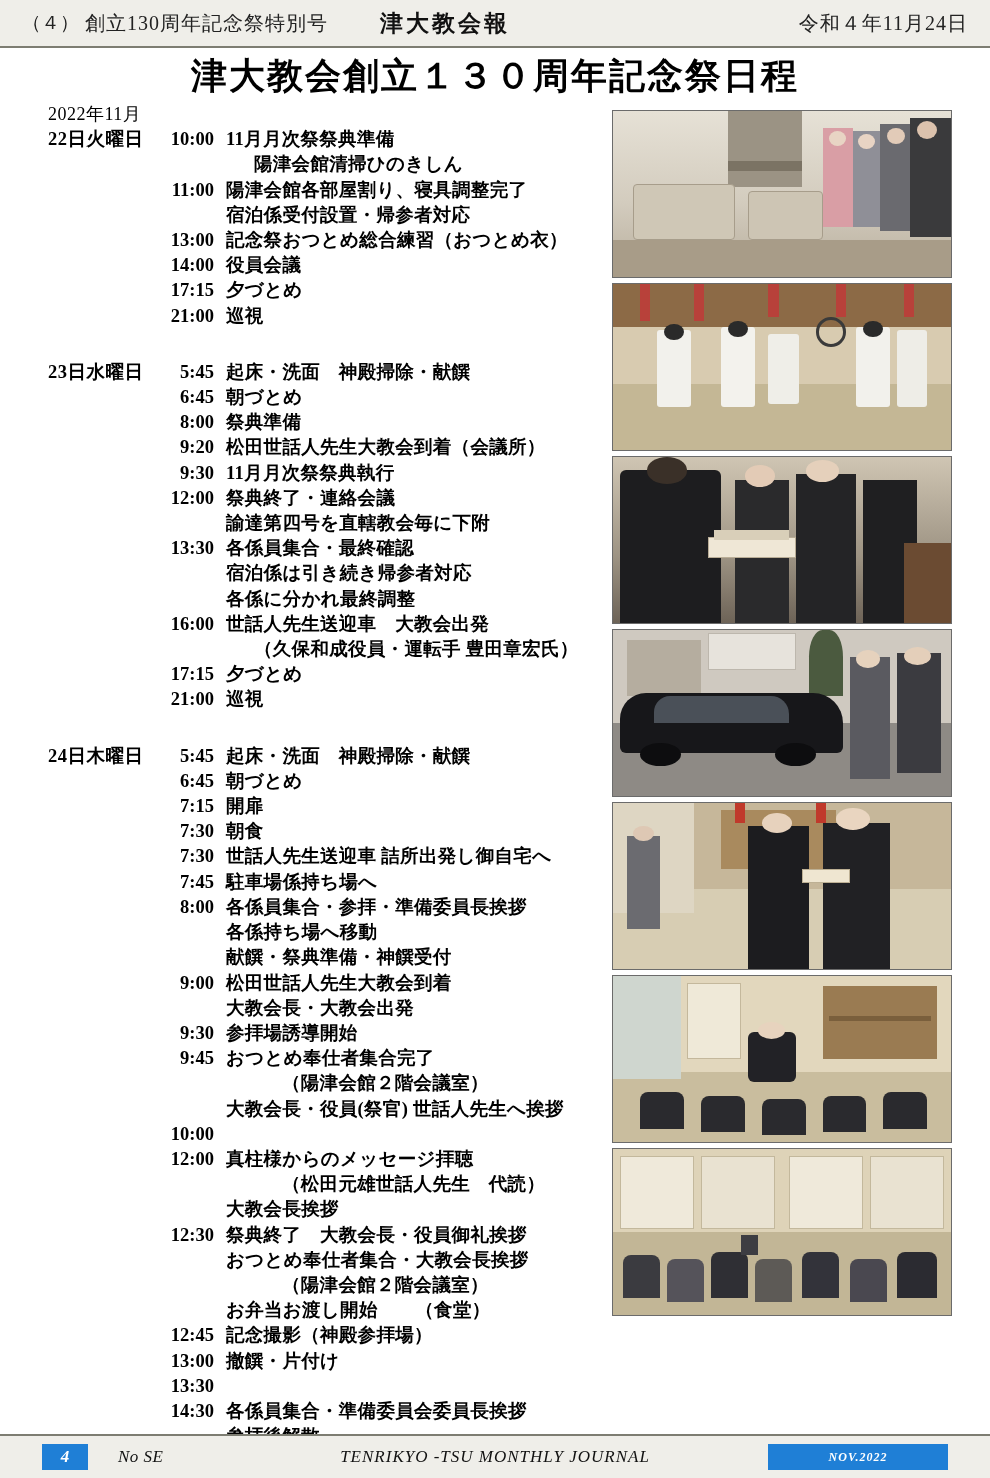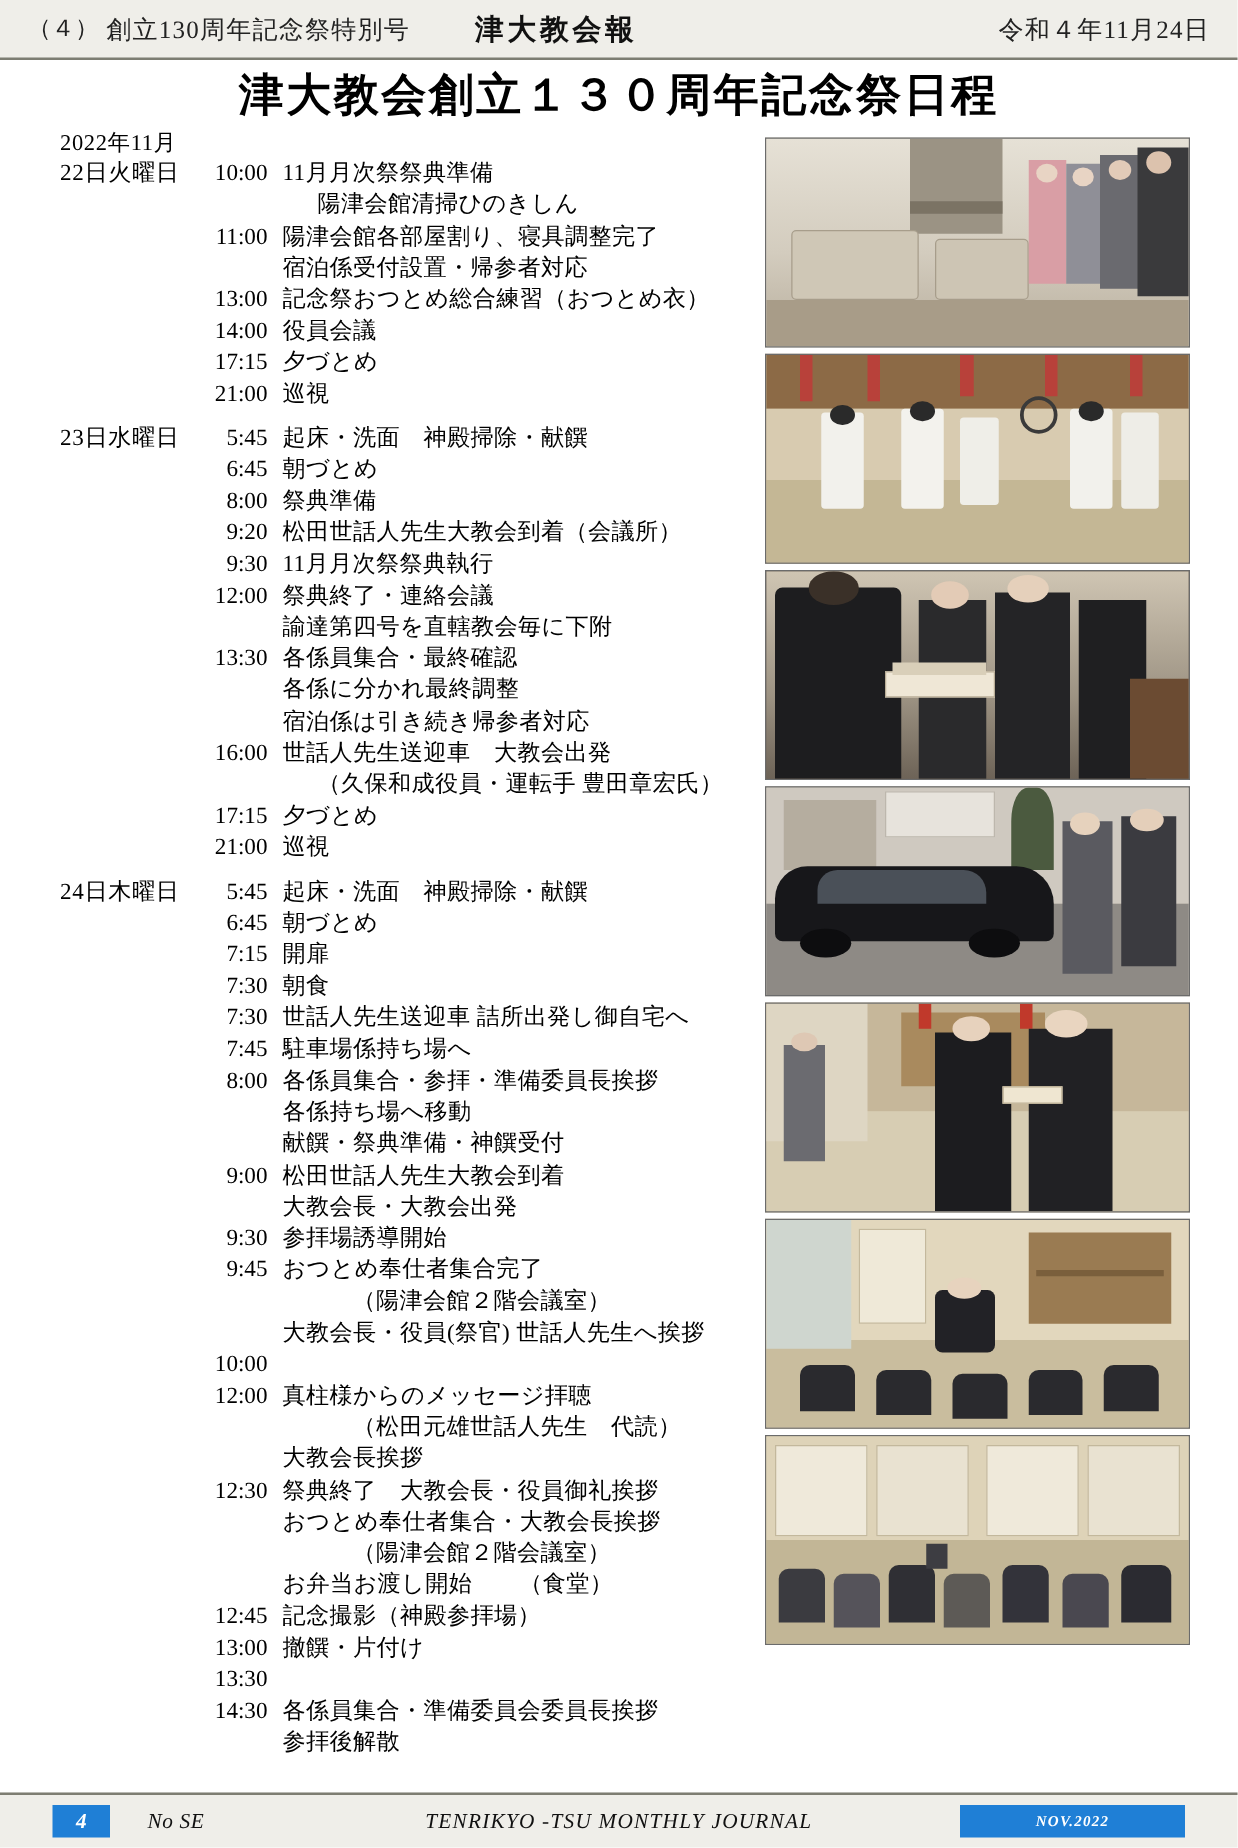--- a/index.html
+++ b/index.html
@@ -78,25 +78,26 @@
     width: 565px;
     font-size: 18.5px;
     line-height: 25.2px;
   }
   .sched-head {
     padding-left: 8px;
     font-size: 18px;
     letter-spacing: 0.5px;
   }
   .daygroup { margin-top: 0px; }
-  .daygroup.spaced { margin-top: 10px; }
+  .daygroup.spaced { margin-top: 31px; }
   .row {
     display: flex;
     align-items: flex-start;
     white-space: nowrap;
+    font-weight: bold;
   }
   .col-day {
     width: 112px;
     flex: 0 0 112px;
     padding-left: 8px;
     letter-spacing: 0.5px;
   }
   .col-time {
     width: 62px;
     flex: 0 0 62px;
@@ -283,26 +284,26 @@
             <div class="col-text indent1">諭達第四号を直轄教会毎に下附</div>
           </div>
           <div class="row">
             <div class="col-day"></div>
             <div class="col-time">13:30</div>
             <div class="col-text indent1">各係員集合・最終確認</div>
           </div>
           <div class="row">
             <div class="col-day"></div>
             <div class="col-time"></div>
+            <div class="col-text indent1">宿泊係は引き続き帰参者対応</div>
+          </div>
+          <div class="row">
+            <div class="col-day"></div>
+            <div class="col-time"></div>
             <div class="col-text indent1">各係に分かれ最終調整</div>
-          </div>
-          <div class="row">
-            <div class="col-day"></div>
-            <div class="col-time"></div>
-            <div class="col-text indent1">宿泊係は引き続き帰参者対応</div>
           </div>
           <div class="row">
             <div class="col-day"></div>
             <div class="col-time">16:00</div>
             <div class="col-text indent1">世話人先生送迎車　大教会出発</div>
           </div>
           <div class="row">
             <div class="col-day"></div>
             <div class="col-time"></div>
             <div class="col-text indent2">（久保和成役員・運転手 豊田章宏氏）</div>

